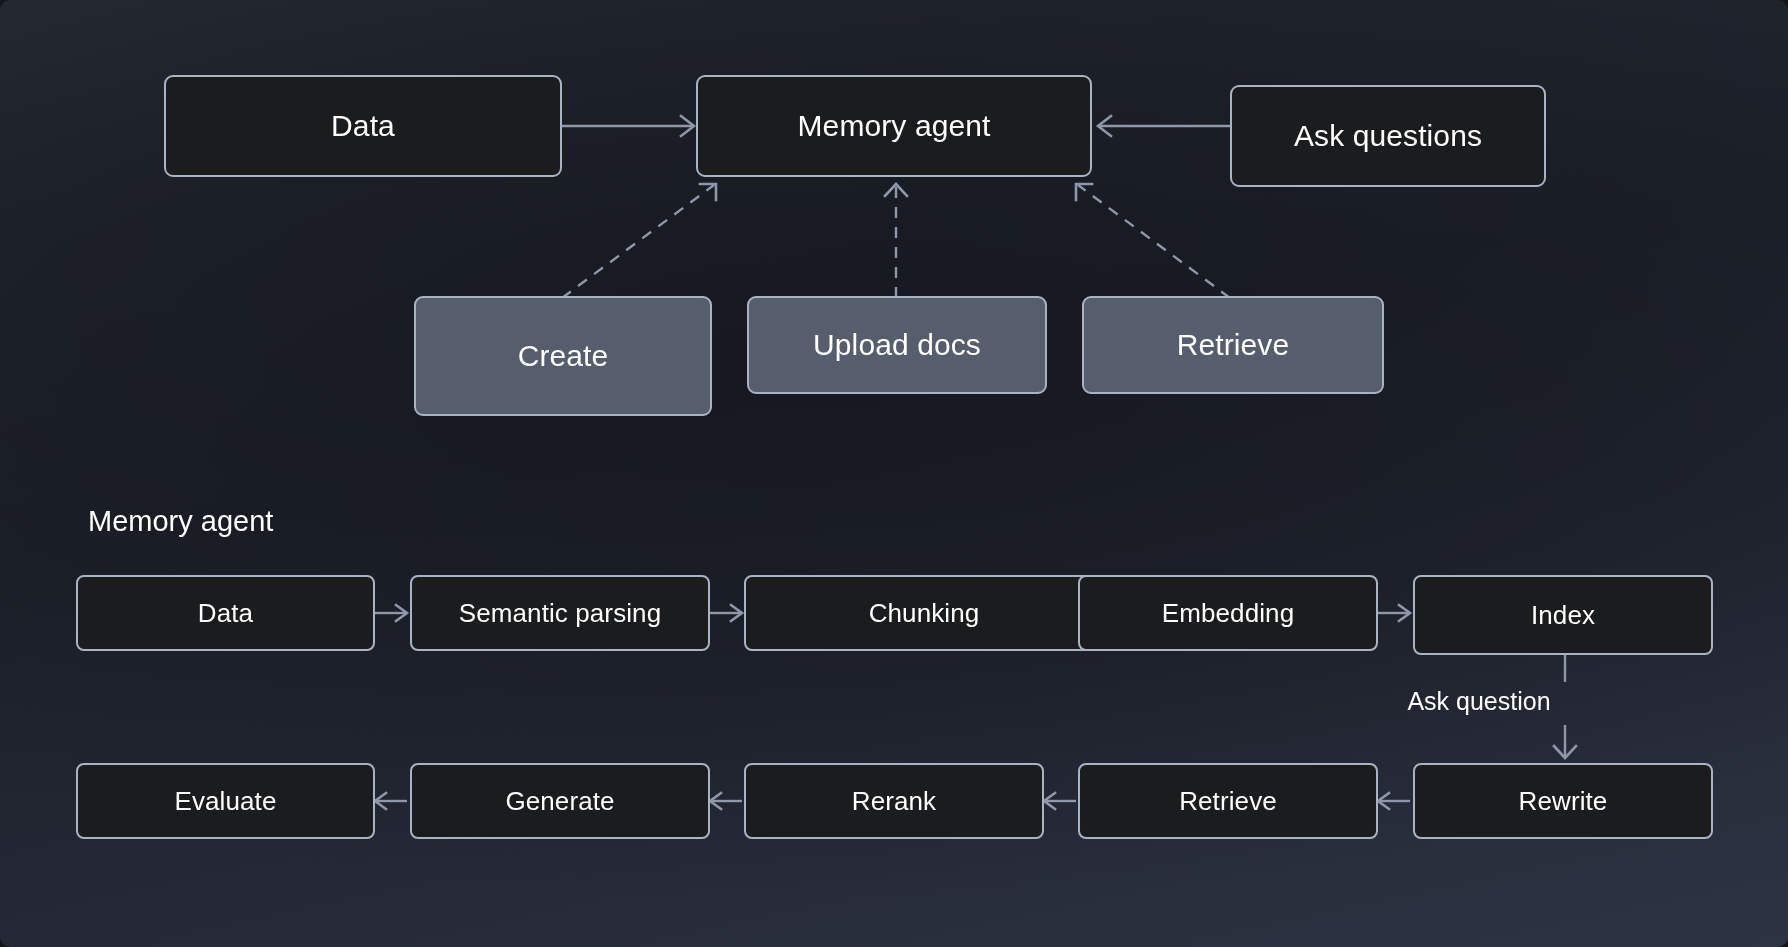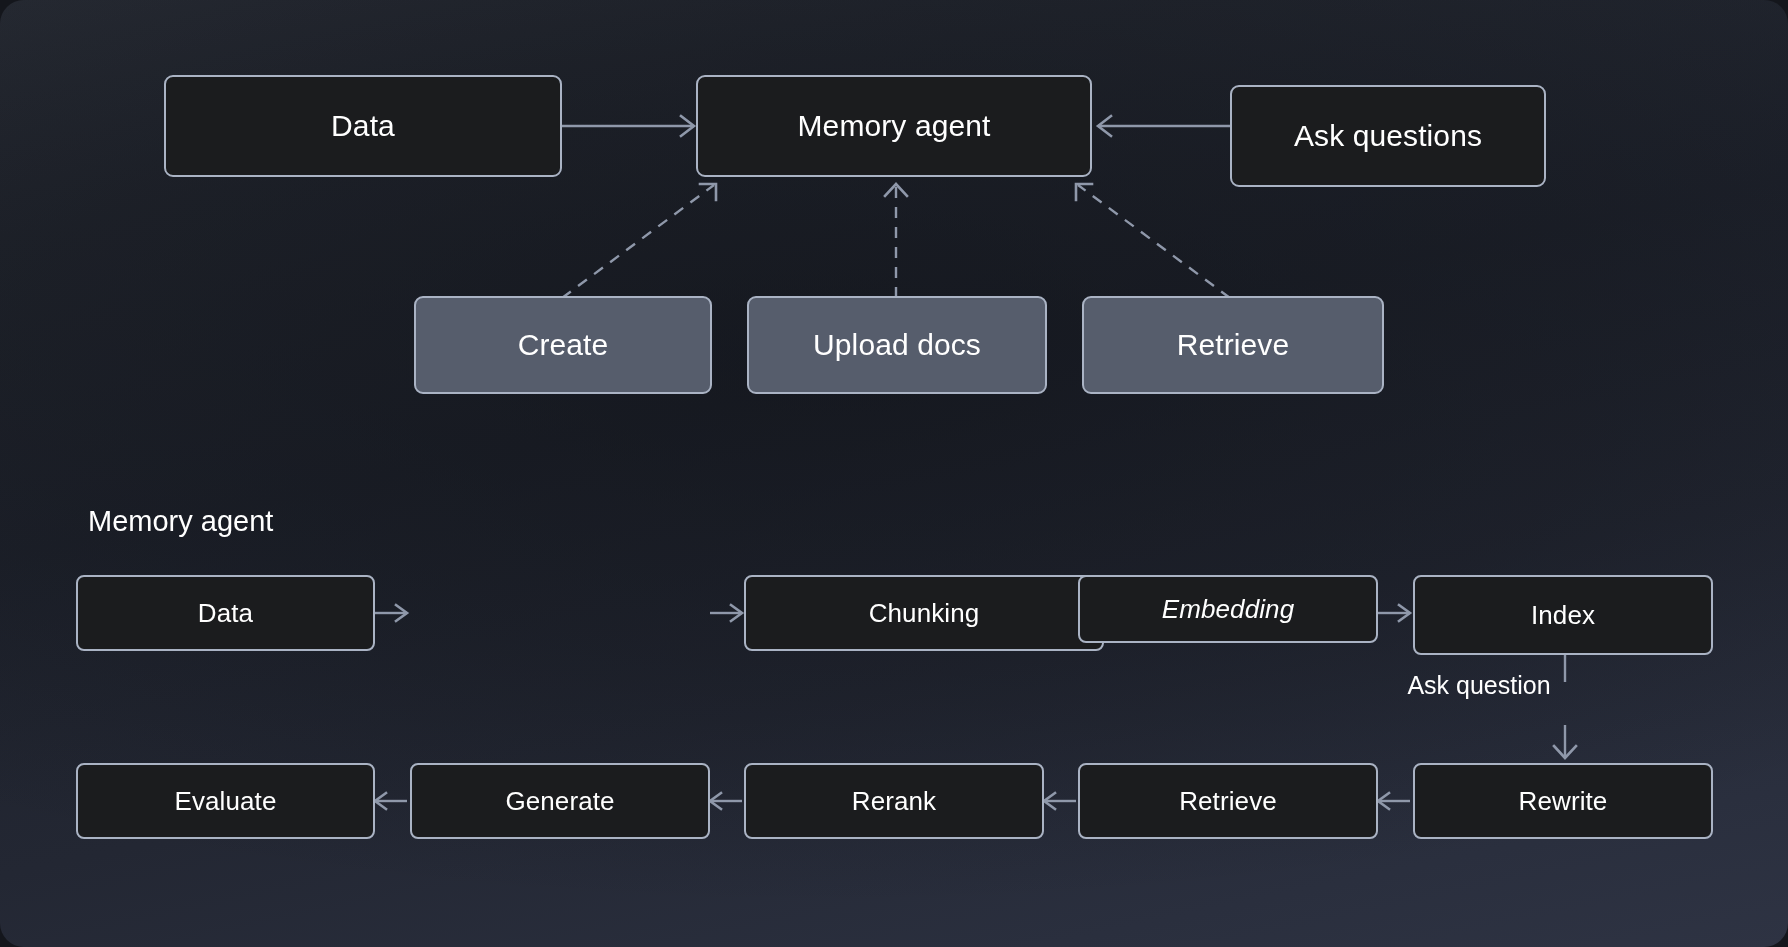--- a/index.html
+++ b/index.html
@@ -13,21 +13,21 @@
   body {
     font-family: "Liberation Sans", sans-serif;
   }
 
   #canvas {
     position: absolute;
     left: 0;
     top: 0;
     width: 1788px;
     height: 947px;
-    border-radius: 24px;
+    border-radius: 11px;
     background: linear-gradient(168deg, #272b34 0%, #22262f 18%, #1e222c 42%, #232733 66%, #2a2f3e 88%, #2e3343 100%);
     overflow: hidden;
   }
 
   
   #canvas::after {
     content: "";
     position: absolute;
     left: 0; top: 0; right: 0; bottom: 0;
     pointer-events: none;
@@ -90,21 +90,21 @@
 
   #section-title {
     font-size: 29px;
     left: 88px;
     top: 505px;
   }
 
   #edge-label-ask-question {
     font-size: 25px;
     left: 1479px;
-    top: 671px;
+    top: 687px;
     transform: translateX(-50%);
     white-space: nowrap;
   }
 </style>
 </head>
 <body>
 
 <div id="canvas">
 
   <svg class="wires" viewBox="0 0 1788 947" preserveAspectRatio="none">
@@ -189,44 +189,47 @@
     </div>
 
     <div class="node dark big" style="left:696px; top:75px; width:396px; height:102px;">
       <span>Memory agent</span>
     </div>
 
     <div class="node dark big" style="left:1230px; top:85px; width:316px; height:102px;">
       <span>Ask questions</span>
     </div>
 
-    <div class="node light big" style="left:414px; top:296px; width:298px; height:98px;">
+    <div class="node light big" style="left:414px; top:296px; width:298px; height:120px;">
       <span>Create</span>
     </div>
 
     <div class="node light big" style="left:747px; top:296px; width:300px; height:98px;">
       <span>Upload docs</span>
     </div>
 
     <div class="node light big" style="left:1082px; top:296px; width:302px; height:98px;">
       <span>Retrieve</span>
     </div>
 
     <div class="caption" id="section-title">Memory agent</div>
 
     <div class="node dark step" style="left:76px; top:575px; width:299px; height:76px;">
       <span>Data</span>
     </div>
 
+    <div class="node dark step" style="left:410px; top:575px; width:300px; height:76px;">
+      <span>Semantic parsing</span>
+    </div>
 
     <div class="node dark step" style="left:744px; top:575px; width:360px; height:76px;">
       <span>Chunking</span>
     </div>
 
-    <div class="node dark step" style="left:1078px; top:575px; width:300px; height:68px;font-style:italic;">
+    <div class="node dark step" style="left:1078px; top:575px; width:300px; height:76px;">
       <span>Embedding</span>
     </div>
 
     <div class="node dark step" style="left:1413px; top:575px; width:300px; height:80px;">
       <span>Index</span>
     </div>
 
     <div class="caption" id="edge-label-ask-question">Ask question</div>
 
     <div class="node dark step" style="left:76px; top:763px; width:299px; height:76px;">

